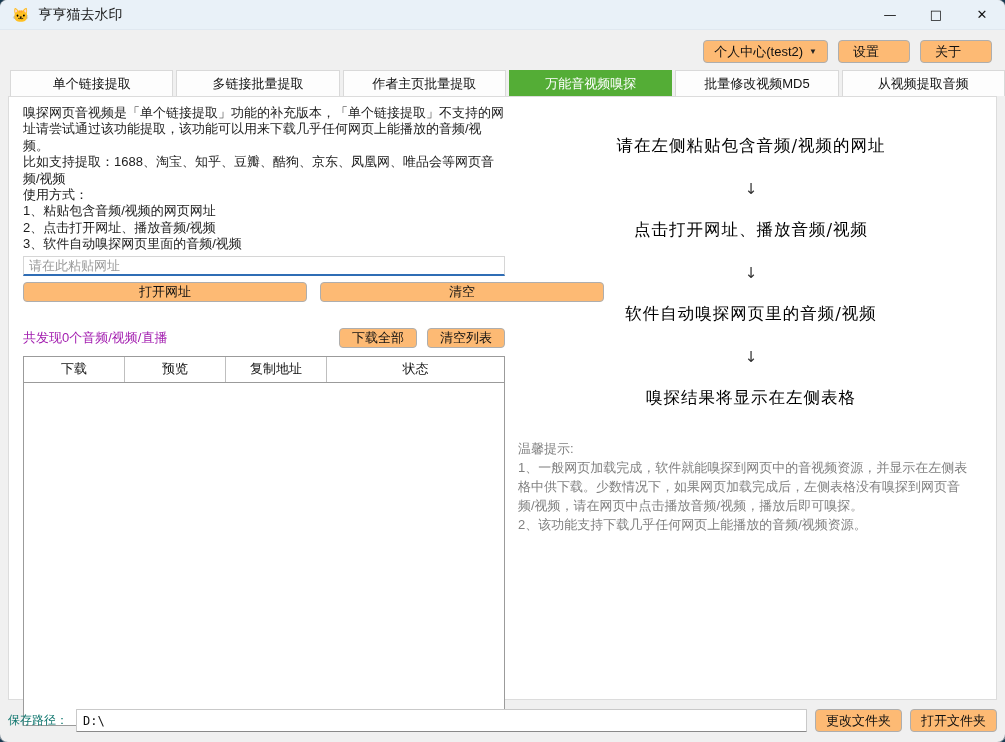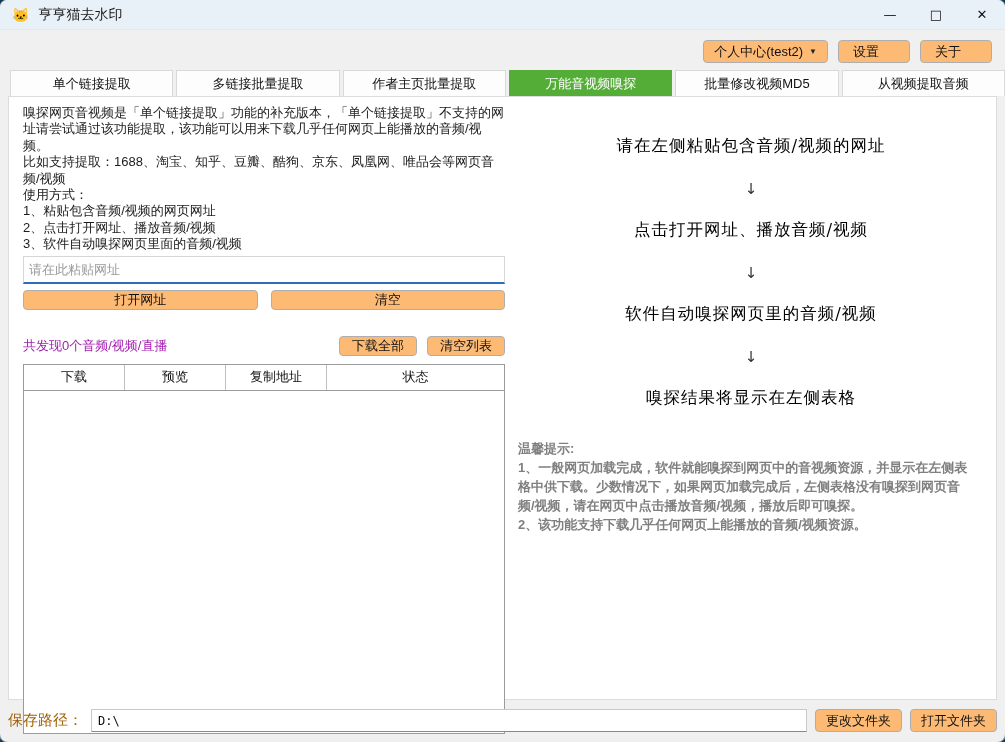--- a/index.html
+++ b/index.html
@@ -69,27 +69,27 @@
     background:#fff;
     border:1px solid #dcdcdc;
     display:flex;
   }
   .left-panel { width:497px; padding:8px 0 0 14px; }
   .desc {
     width:482px; font-size:13px; line-height:16.4px;
     color:#1c1c1c; white-space:pre-line;
   }
   .url-input {
-    display:block; width:482px; height:28px;
+    display:block; width:482px; height:20px;
     border:1px solid #d6d6d6; border-bottom:2px solid #2f6db5;
     font-size:13px; padding:0 5px; margin-top:3px;
     color:#be185d; outline:none;
   }
   .url-input::placeholder { color:#9a9a9a; }
-  .btn-row { display:flex; gap:13px; width:482px; margin-top:6px; }
+  .btn-row { display:flex; gap:13px; width:581px; margin-top:6px; }
   .btn-row .btn { flex:1; height:20px; line-height:18px; padding:0; text-align:center; }
   .status-row { display:flex; align-items:flex-end; width:482px; margin-top:26px; }
   .status-text { font-size:13px; color:#a21caf; padding-bottom:1px; }
   .status-row .btn { height:20px; line-height:18px; padding:0 12px; }
   .status-row .gap { margin-left:auto; }
   .status-row .btn + .btn { margin-left:10px; }
   .sniff-table {
     width:482px; height:370px; margin-top:8px;
     border:1px solid #9b9b9b;
     background:#fff;
@@ -110,28 +110,27 @@
     font-family:"DejaVu Serif", serif;
     font-weight:normal; font-size:16.5px; color:#000;
     letter-spacing:1px;
   }
   .step-arrow { font-size:15px; color:#333; margin:21px 0; font-family:"DejaVu Sans", sans-serif; }
   .step + .step-arrow { margin-top:23px; }
   .tips {
     text-align:left; white-space:pre-line;
     color:#808080; font-size:13px; line-height:19px;
     margin:30px 24px 0 12px;
-    font-weight:bold;
   }
   
   .bottom-bar {
     display:flex; align-items:center;
     padding:9px 8px 0 8px; gap:8px;
   }
-  .save-label { font-size:15px; color:#a16207; white-space:nowrap; }
+  .save-label { font-size:12px; color:#0f766e; white-space:nowrap; }
   .path-input {
     flex:1; height:23px;
     background:#fff;
     border:1px solid #c9c9c9; border-bottom:1px solid #898989;
     border-radius:1px;
     font-family:"DejaVu Sans Mono", monospace;
     font-size:12px; color:#111; padding:0 6px; outline:none;
   }
   .bottom-bar .btn { white-space:nowrap; padding:0 10px; }
 </style>

